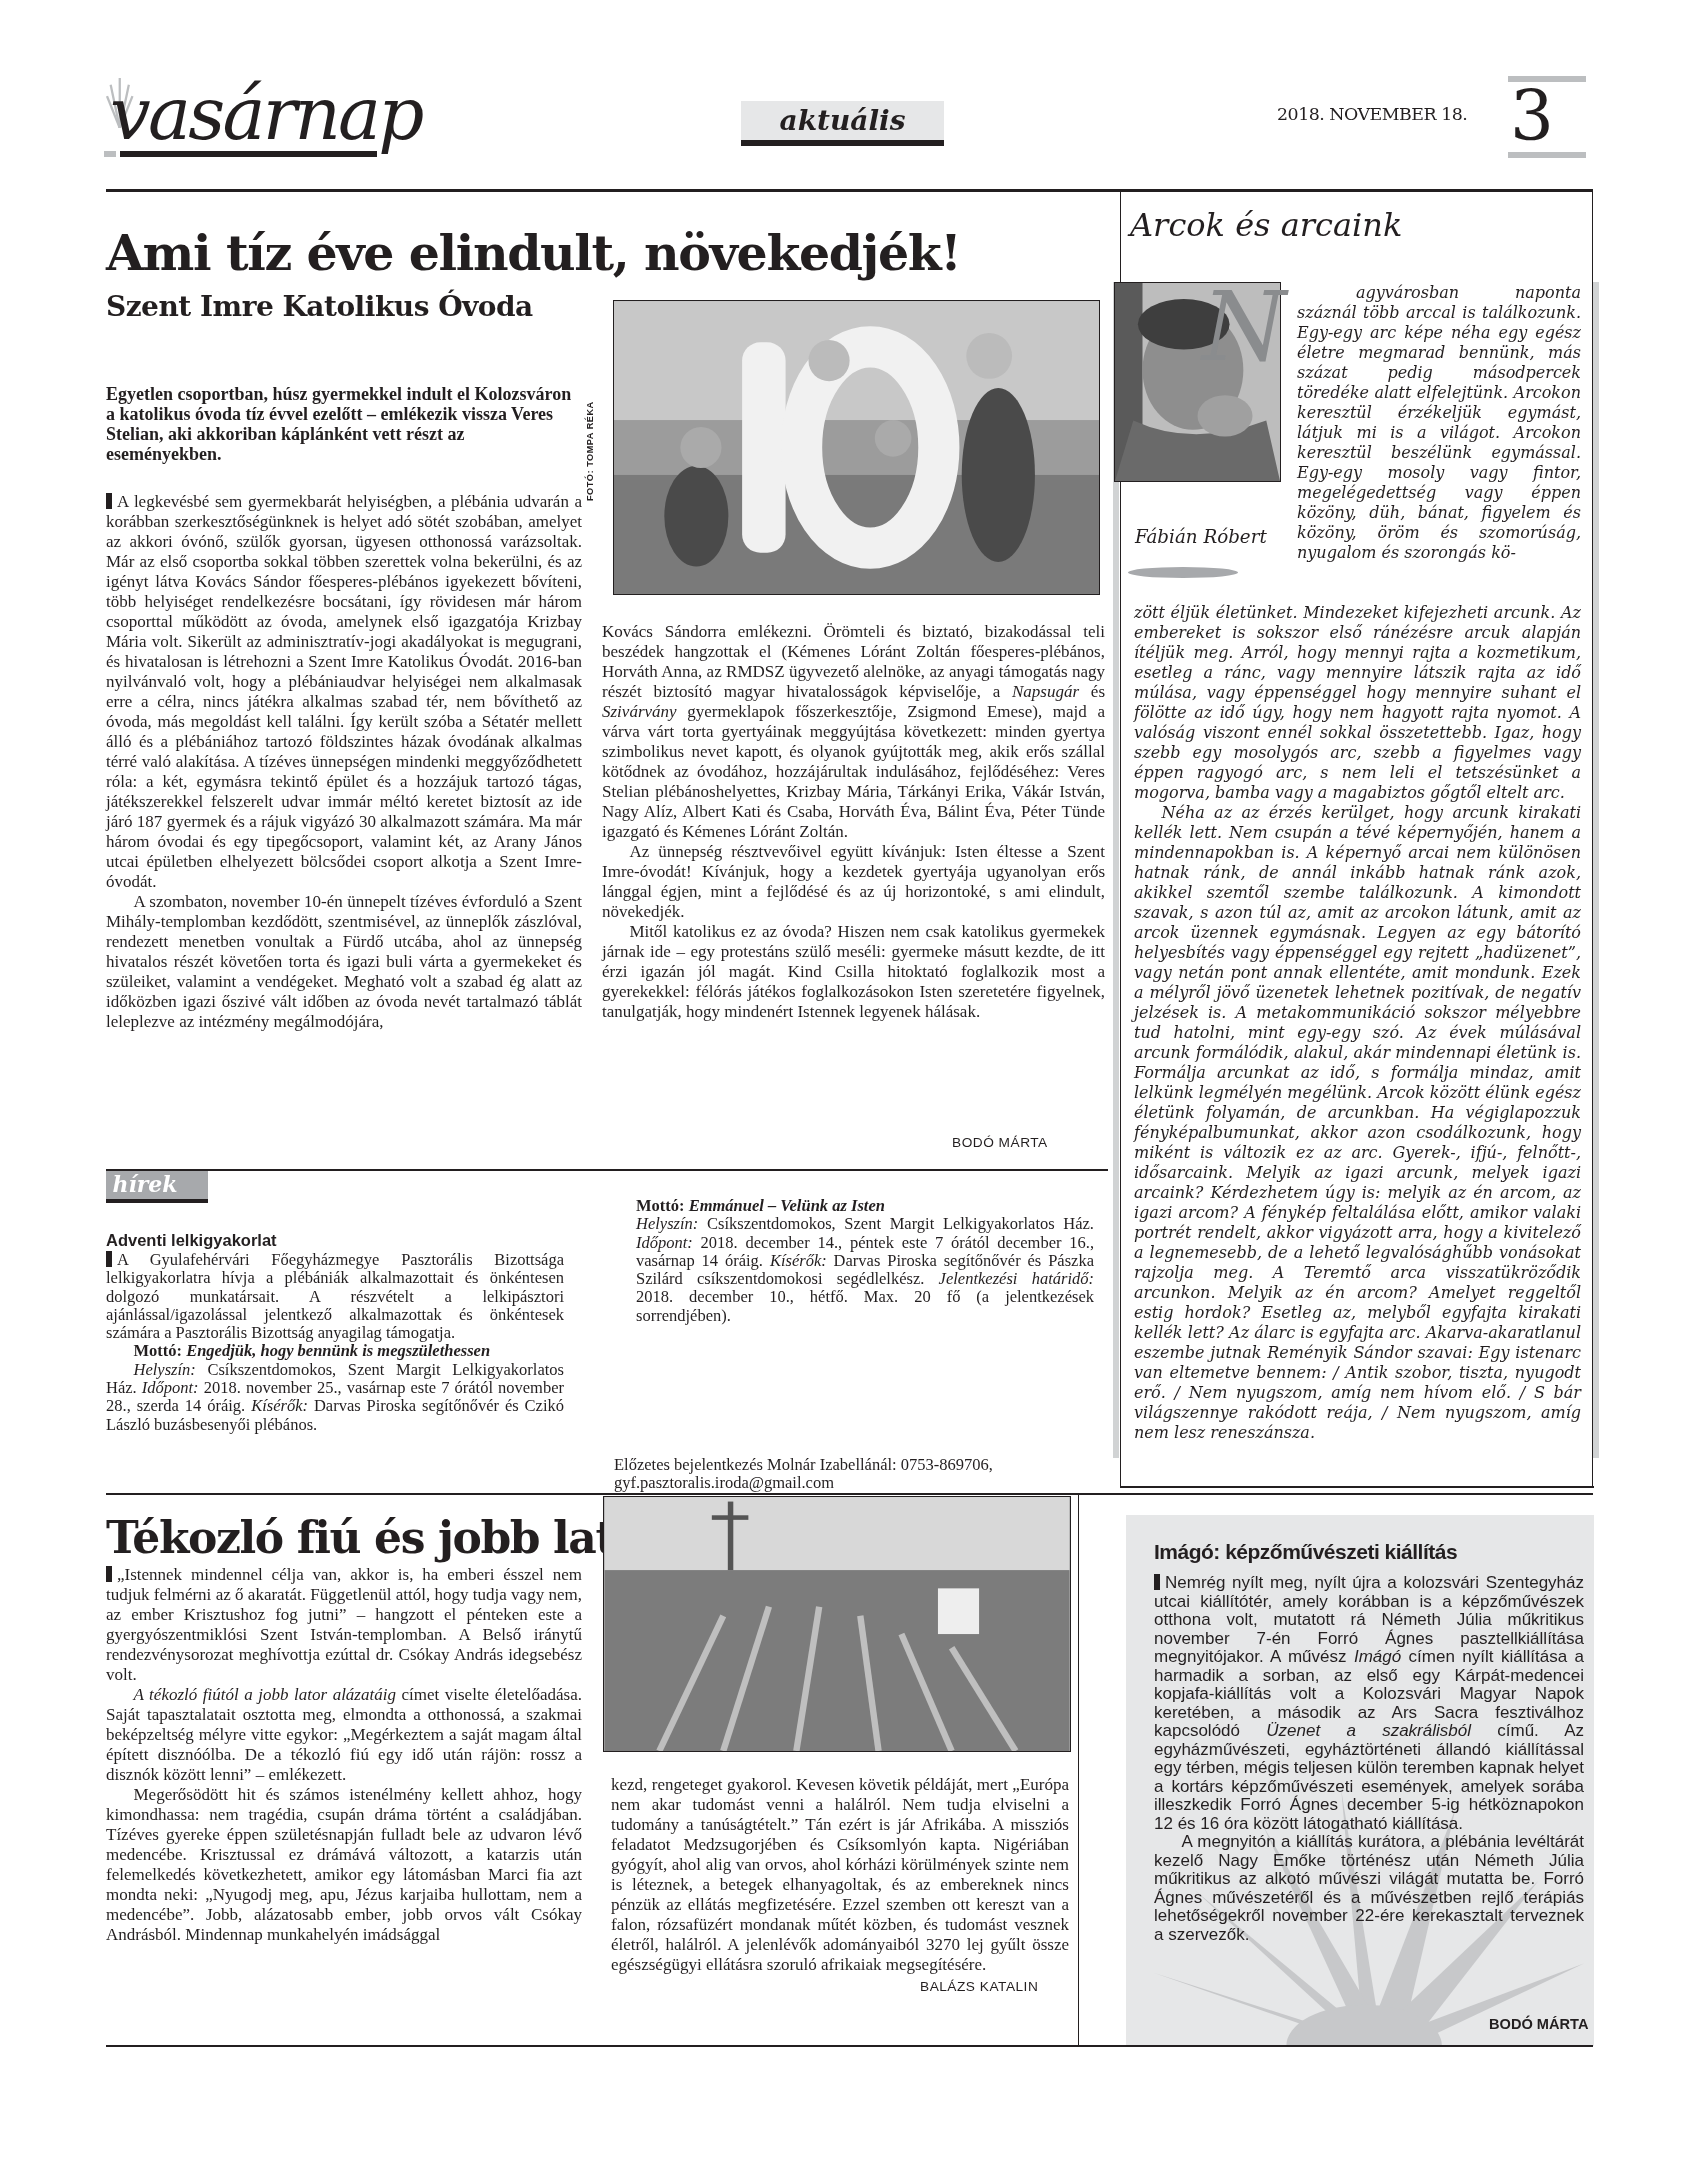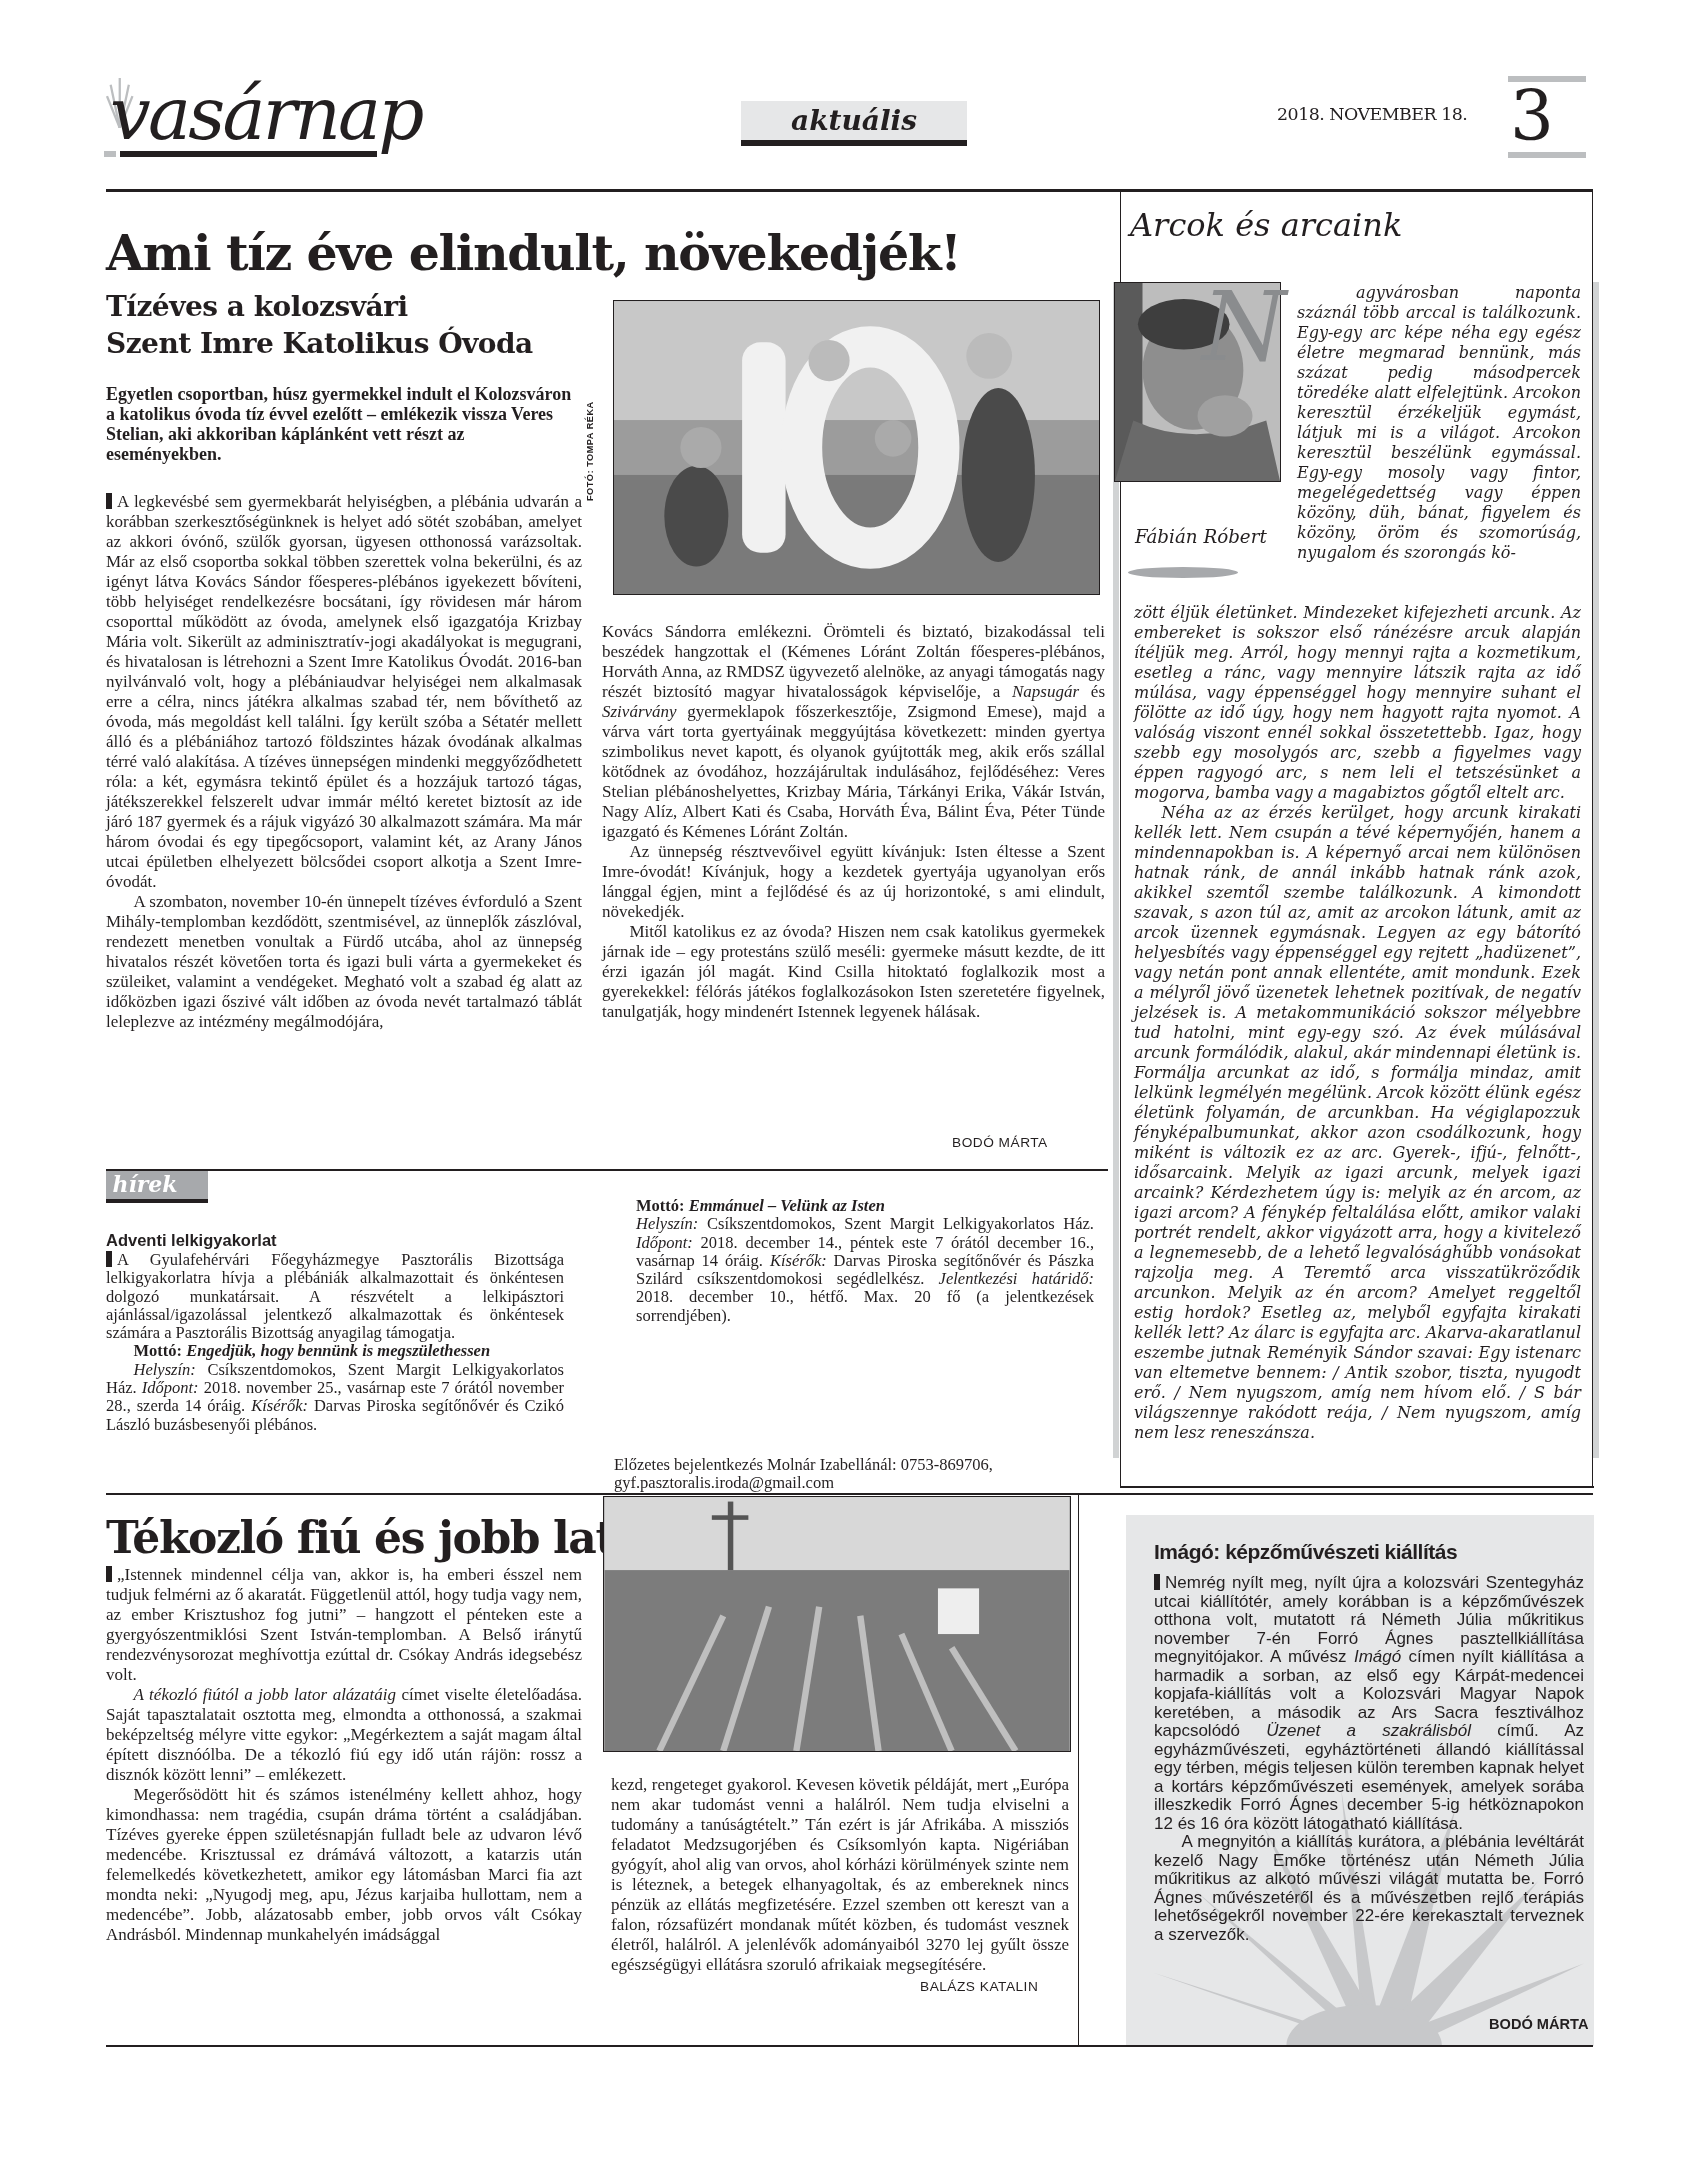--- a/index.html
+++ b/index.html
@@ -11,21 +11,21 @@
   .body-text p.ind { text-indent:27.5px; }
   .bullet { display:inline-block; width:6.4px; height:15.6px; background:#231f20; vertical-align:-1.8px; margin-right:4.6px; }
   .rule { background:#231f20; position:absolute; }
   .vrule { background:#231f20; position:absolute; width:1.4px; }
 
   
   #logo { left:110px; top:78px; font-family:"DejaVu Serif", serif; font-style:italic; font-size:72px; letter-spacing:-2.7px; line-height:1; }
   #logo-bar { left:120px; top:151px; width:257px; height:5.5px; background:#231f20; }
   #logo-bar-grey { left:104px; top:151px; width:12px; height:5.5px; background:#bcbec0; }
   #sun-icon { left:106px; top:78px; width:27.5px; height:50px; }
-  #section-box { left:741px; top:101px; width:226px; height:39px; background:#e6e7e8; border-bottom:6.4px solid #231f20;
+  #section-box { left:741px; top:101px; width:203px; height:39px; background:#e6e7e8; border-bottom:6.4px solid #231f20;
                  display:flex; align-items:center; justify-content:center; font-family:"DejaVu Serif", serif; font-style:italic; font-weight:bold; font-size:28px; }
   #date { left:1277px; top:104px; font-family:"DejaVu Serif", serif; font-size:17.4px; letter-spacing:-0.5px; }
   #page-num { left:1510px; top:82px; font-family:"DejaVu Serif", serif; font-size:69px; line-height:1; }
   #pn-bar-top { left:1508px; top:76px; width:78px; height:6.4px; background:#bcbec0; }
   #pn-bar-bot { left:1508px; top:152px; width:78px; height:6.4px; background:#bcbec0; }
 
   
   #headline { left:106px; top:224px; font-family:"DejaVu Serif", serif; font-weight:bold; font-size:49px; letter-spacing:-1.4px; white-space:nowrap; }
   #subhead { left:106px; top:288px; font-family:"DejaVu Serif", serif; font-weight:bold; font-size:28px; line-height:37px; letter-spacing:-0.5px; }
   #lead { left:106px; top:384px; width:471px; font-family:"Liberation Serif", serif; font-weight:bold; font-size:18px; line-height:20px; }
@@ -93,21 +93,20 @@
 <div class="abs" id="section-box">aktuális</div>
 <div class="abs" id="date">2018. NOVEMBER 18.</div>
 <div class="abs" id="pn-bar-top"></div>
 <div class="abs" id="page-num">3</div>
 <div class="abs" id="pn-bar-bot"></div>
 
 <div class="rule" style="left:106px;top:189px;width:1487px;height:3.2px;"></div>
 
 <div class="abs" id="headline">Ami tíz éve elindult, növekedjék!</div>
 <div class="abs" id="subhead">
-  <div>Tízéves a kolozsvári</div>
   <div>Szent Imre Katolikus Óvoda</div>
 </div>
 <div class="abs" id="lead">Egyetlen csoportban, húsz gyermekkel indult el Kolozsváron a katolikus óvoda tíz évvel ezelőtt – emlékezik vissza Veres Stelian, aki akkoriban káplánként vett részt az eseményekben.</div>
 
 <div class="abs" id="photo1-credit">FOTÓ: TOMPA RÉKA</div>
 <div class="abs" id="photo1">
   <svg width="485" height="293" viewBox="0 0 1060 640">
     <rect width="1060" height="640" fill="#9c9c9c"></rect>
     <rect width="1060" height="260" fill="#c8c8c8"></rect>
     <rect y="380" width="1060" height="260" fill="#7a7a7a"></rect>

